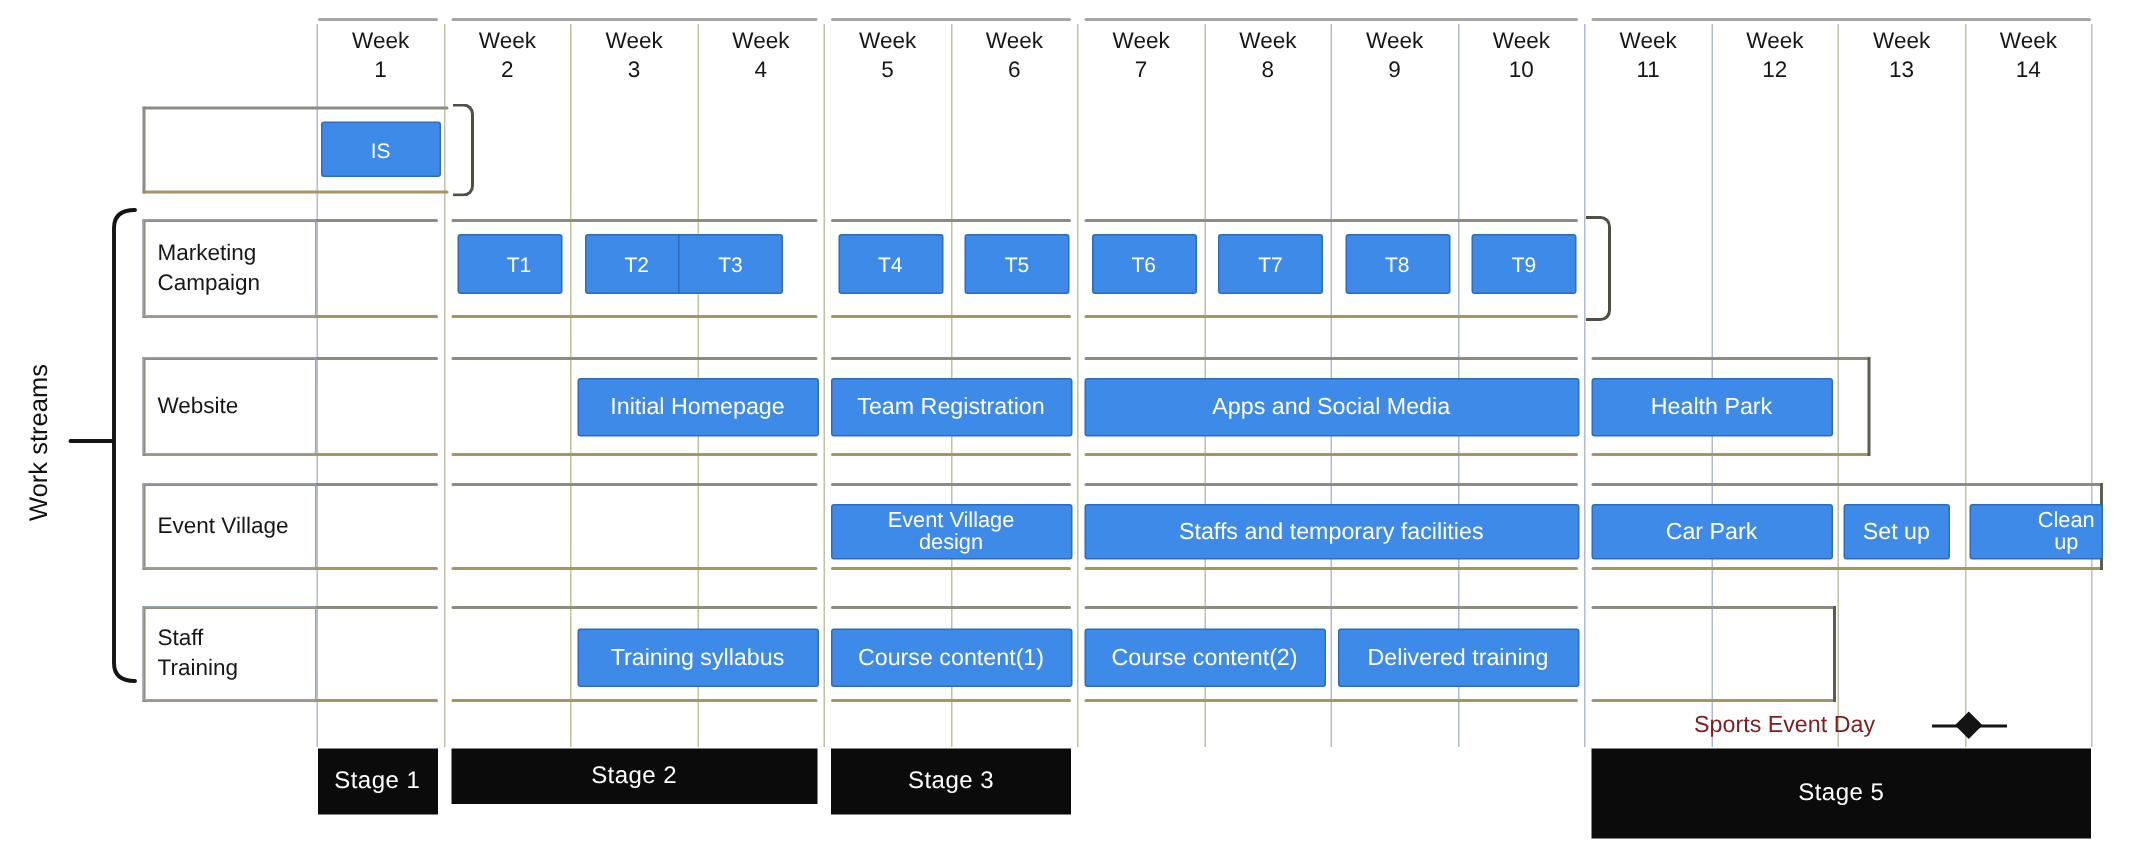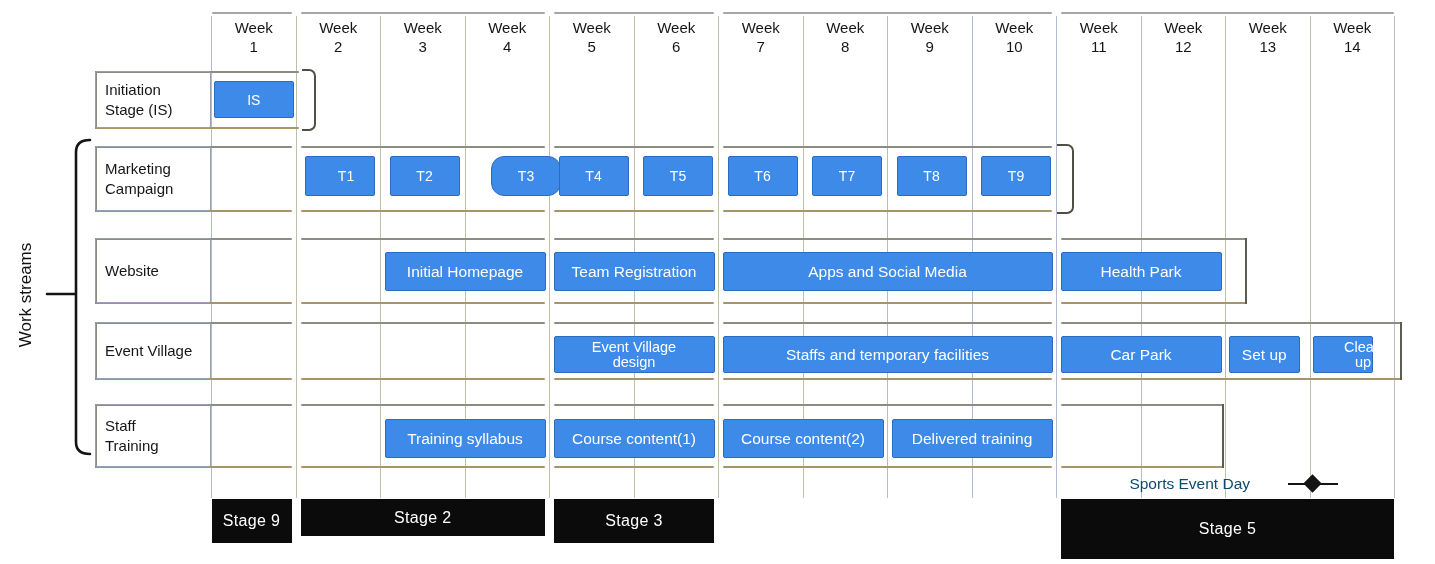--- a/index.html
+++ b/index.html
@@ -35,21 +35,21 @@
   }
   .stage{
     position:absolute;top:499px;height:44px;z-index:4;background:var(--stage-fill,#0b0b0b);
     color:var(--stage-text,#fff);display:flex;align-items:center;justify-content:center;
     font-size:16px;letter-spacing:0.3px;
   }
   .milestone-line{position:absolute;left:1288px;top:483px;width:50px;height:2px;background:#141414;z-index:4;}
   .diamond{position:absolute;left:1306px;top:477px;width:13px;height:13px;background:#141414;transform:rotate(45deg);z-index:5;}
   .milestone-label{
     position:absolute;left:1090px;top:475px;width:160px;text-align:right;
-    font-size:15.5px;color:#0c4a6e;z-index:4;
+    font-size:15.5px;color:#7f1d1d;z-index:4;
   }
   .ws-label{
     position:absolute;left:-32px;top:284px;width:118px;height:22px;text-align:center;
     font-size:17px;color:#111;transform:rotate(-90deg);z-index:2;
   }
   .brace{position:absolute;left:40px;top:130px;z-index:2;}
 </style>
 </head>
 <body>
 
@@ -136,23 +136,20 @@
       <span>13</span>
     </div>
     <div class="week" style="left: 1310px; top: 18px; width: 84.5px; height: 40px;">
       <span>Week</span>
       <span>14</span>
     </div>
     <div class="hline" style="left: 95px; top: 71px; width: 204px; background: rgb(140, 140, 128);"></div>
     <div class="hline" style="left: 95px; top: 127px; width: 204px; background: rgb(167, 148, 103);"></div>
     <div class="vline" style="left: 95px; top: 71px; width: 2px; height: 58px; background: rgb(140, 140, 128);"></div>
     <div class="bracket" style="left: 302px; top: 69px; width: 14px; height: 62px;"></div>
-    <div class="labelbox" style="left: 95px; top: 71px; width: 114px; height: 55px;">
-      <div class="row-label"><span>Initiation Stage (IS)</span></div>
-    </div>
     <div class="bar tbar" style="left: 213.5px; top: 81px; width: 80.5px; height: 37px;">
       <span>IS</span>
     </div>
     <div class="hline" style="left: 95px; top: 146px; width: 196.5px; background: rgb(140, 140, 128);"></div>
     <div class="hline" style="left: 300.5px; top: 146px; width: 244.5px; background: rgb(140, 140, 128);"></div>
     <div class="hline" style="left: 554px; top: 146px; width: 160px; background: rgb(140, 140, 128);"></div>
     <div class="hline" style="left: 723px; top: 146px; width: 329px; background: rgb(140, 140, 128);"></div>
     <div class="hline" style="left: 95px; top: 210px; width: 196.5px; background: rgb(167, 148, 103);"></div>
     <div class="hline" style="left: 300.5px; top: 210px; width: 244.5px; background: rgb(167, 148, 103);"></div>
     <div class="hline" style="left: 554px; top: 210px; width: 160px; background: rgb(167, 148, 103);"></div>
@@ -161,21 +158,21 @@
     <div class="bracket" style="left: 1057px; top: 144px; width: 17px; height: 70px;"></div>
     <div class="labelbox" style="left: 95px; top: 146px; width: 114px; height: 63px;">
       <div class="row-label"><span>Marketing Campaign</span></div>
     </div>
     <div class="bar tbar" style="left: 305px; top: 156px; width: 70px; height: 40px; padding-left: 12px;">
       <span>T1</span>
     </div>
     <div class="bar tbar" style="left: 389.5px; top: 156px; width: 70px; height: 40px;">
       <span>T2</span>
     </div>
-    <div class="bar tbar" style="left: 491px; top: 156px; width: 70px; height: 40px; border-radius: 13px;">
+    <div class="bar tbar" style="left: 452px; top: 156px; width: 70px; height: 40px;">
       <span>T3</span>
     </div>
     <div class="bar tbar" style="left: 558.5px; top: 156px; width: 70px; height: 40px;">
       <span>T4</span>
     </div>
     <div class="bar tbar" style="left: 643px; top: 156px; width: 70px; height: 40px;">
       <span>T5</span>
     </div>
     <div class="bar tbar" style="left: 727.5px; top: 156px; width: 70px; height: 40px;">
       <span>T6</span>
@@ -236,21 +233,21 @@
     </div>
     <div class="bar" style="left: 722.5px; top: 336px; width: 330px; height: 37px;">
       <span>Staffs and temporary facilities</span>
     </div>
     <div class="bar" style="left: 1060.5px; top: 336px; width: 161px; height: 37px;">
       <span>Car Park</span>
     </div>
     <div class="bar" style="left: 1228.5px; top: 336px; width: 71.5px; height: 37px;">
       <span>Set up</span>
     </div>
-    <div class="bar" style="left: 1313px; top: 336px; width: 60px; height: 37px; padding-left: 40px;">
+    <div class="bar" style="left: 1313px; top: 336px; width: 89px; height: 37px; padding-left: 40px;">
       <span class="wrap" style="max-width: 46px;">Clean up</span>
     </div>
     <div class="hline" style="left: 95px; top: 404px; width: 196.5px; background: rgb(140, 140, 128);"></div>
     <div class="hline" style="left: 300.5px; top: 404px; width: 244.5px; background: rgb(140, 140, 128);"></div>
     <div class="hline" style="left: 554px; top: 404px; width: 160px; background: rgb(140, 140, 128);"></div>
     <div class="hline" style="left: 723px; top: 404px; width: 329px; background: rgb(140, 140, 128);"></div>
     <div class="hline" style="left: 1061px; top: 404px; width: 162px; background: rgb(140, 140, 128);"></div>
     <div class="hline" style="left: 95px; top: 466px; width: 196.5px; background: rgb(167, 148, 103);"></div>
     <div class="hline" style="left: 300.5px; top: 466px; width: 244.5px; background: rgb(167, 148, 103);"></div>
     <div class="hline" style="left: 554px; top: 466px; width: 160px; background: rgb(167, 148, 103);"></div>
@@ -267,21 +264,21 @@
     <div class="bar" style="left: 553.5px; top: 419px; width: 161px; height: 39px; justify-content: center;">
       <span>Course content(1)</span>
     </div>
     <div class="bar" style="left: 722.5px; top: 419px; width: 161px; height: 39px;">
       <span>Course content(2)</span>
     </div>
     <div class="bar" style="left: 891.5px; top: 419px; width: 161px; height: 39px;">
       <span>Delivered training</span>
     </div>
     <div class="stage" style="left: 211.5px; top: 499px; width: 80px; height: 44px;">
-      <span>Stage 9</span>
+      <span>Stage 1</span>
     </div>
     <div class="stage" style="left: 300.5px; top: 499px; width: 244.5px; height: 37px;">
       <span>Stage 2</span>
     </div>
     <div class="stage" style="left: 554px; top: 499px; width: 160px; height: 44px;">
       <span>Stage 3</span>
     </div>
     <div class="stage" style="left: 1061px; top: 499px; width: 333px; height: 60px;">
       <span>Stage 5</span>
     </div>

